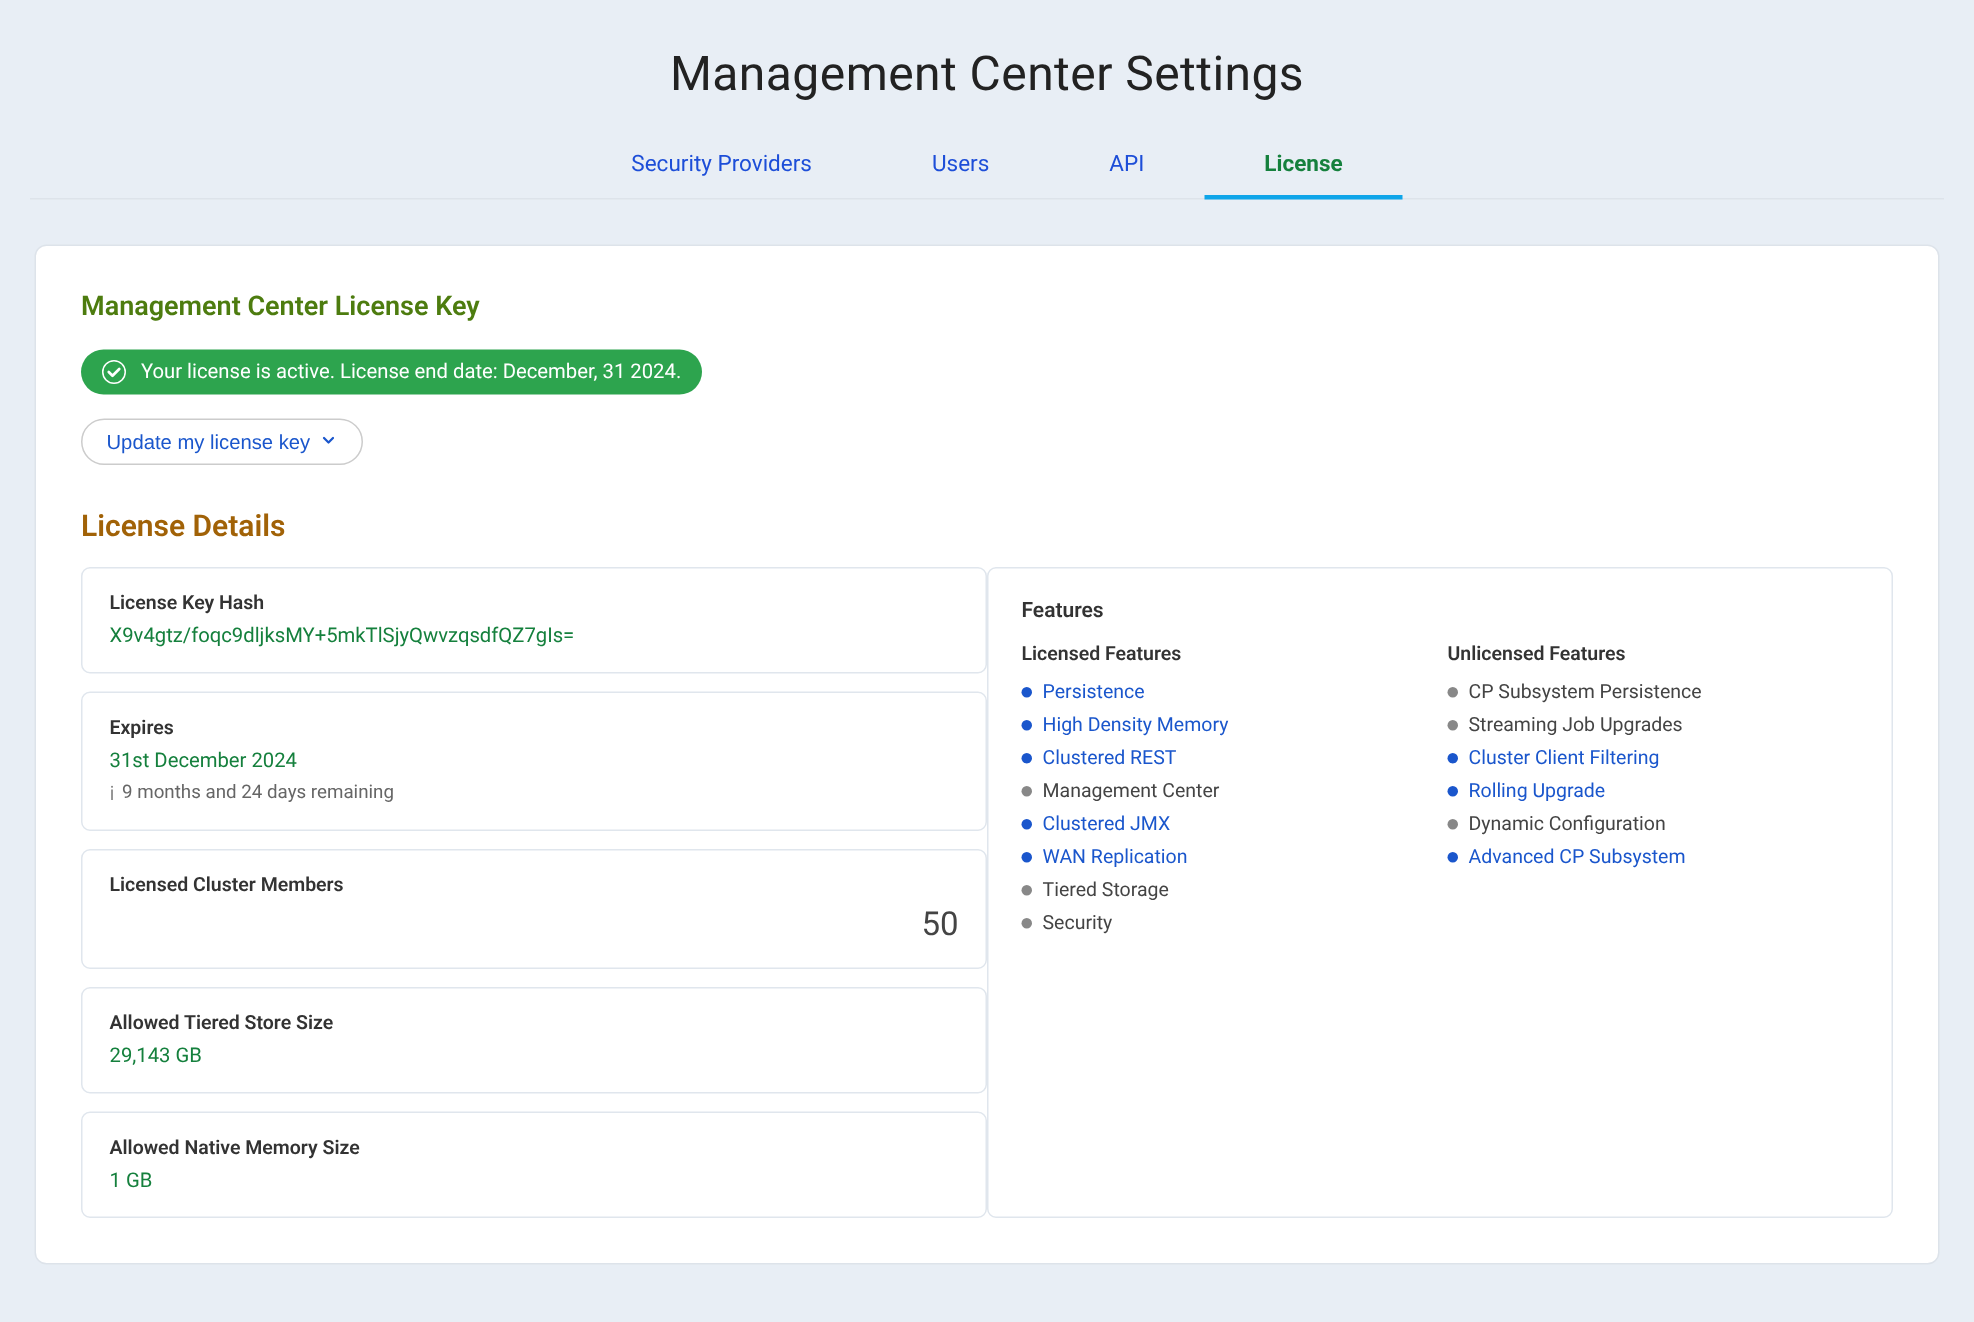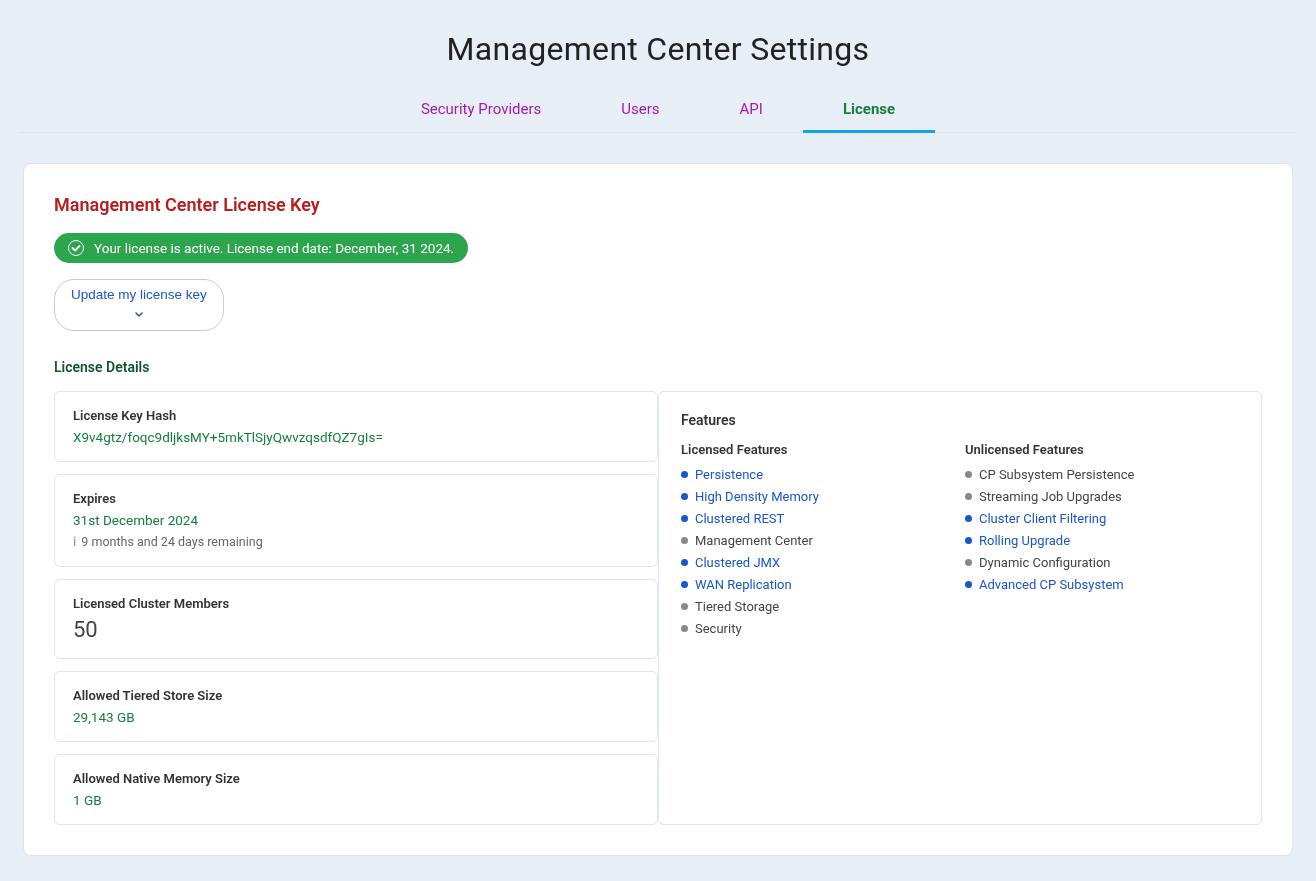--- a/index.html
+++ b/index.html
@@ -23,21 +23,21 @@
       display: flex;
       justify-content: center;
       gap: 0;
       padding: 20px 0 0;
       border-bottom: 1px solid #dde3ea;
       margin: 0 20px;
     }
     .tab {
       padding: 12px 40px;
       font-size: 15px;
-      color: #a21caf;
+      color: #1d4ed8;
       cursor: pointer;
       border-bottom: 3px solid transparent;
       margin-bottom: -1px;
       text-decoration: none;
     }
     .tab.active {
       color: #15803d;
       border-bottom: 3px solid #0ea5e9;
       font-weight: 700;
     }
@@ -45,21 +45,21 @@
       max-width: 1270px;
       margin: 30px auto;
       background: #fff;
       border-radius: 8px;
       border: 1px solid #dde3ea;
       padding: 30px;
     }
     .section-title {
       font-size: 18px;
       font-weight: 600;
-      color: #b91c1c;
+      color: #4d7c0f;
       margin-bottom: 18px;
     }
     .license-active-badge {
       display: inline-flex;
       align-items: center;
       gap: 10px;
       background: #2da44e;
       color: #fff;
       font-size: 13.5px;
       padding: 7px 14px;
@@ -78,26 +78,25 @@
       align-items: center;
       gap: 6px;
       border: 1px solid #ccc;
       border-radius: 20px;
       padding: 7px 16px;
       font-size: 13.5px;
       color: #1a56cc;
       background: #fff;
       cursor: pointer;
       margin-bottom: 28px;
-      flex-direction: column;
     }
     .license-details-title {
-      font-size: 14px;
-      font-weight: 600;
-      color: #14532d;
+      font-size: 20px;
+      font-weight: 600;
+      color: #a16207;
       margin-bottom: 16px;
     }
     .details-grid {
       display: grid;
       grid-template-columns: 1fr 1fr;
     }
     .details-left {
       display: flex;
       flex-direction: column;
       gap: 12px;
@@ -171,20 +170,21 @@
       height: 7px;
       border-radius: 50%;
       flex-shrink: 0;
     }
     .bullet-blue { background: #1a56cc; }
     .bullet-gray { background: #888; }
     .member-count {
       font-size: 22px;
       font-weight: 400;
       color: #444;
+      text-align: right;
     }
   </style>
 </head>
 <body>
 
 <div class="page-header">
   <h1 class="page-title">Management Center Settings</h1>
 </div>
 
 <div class="tabs-container">

